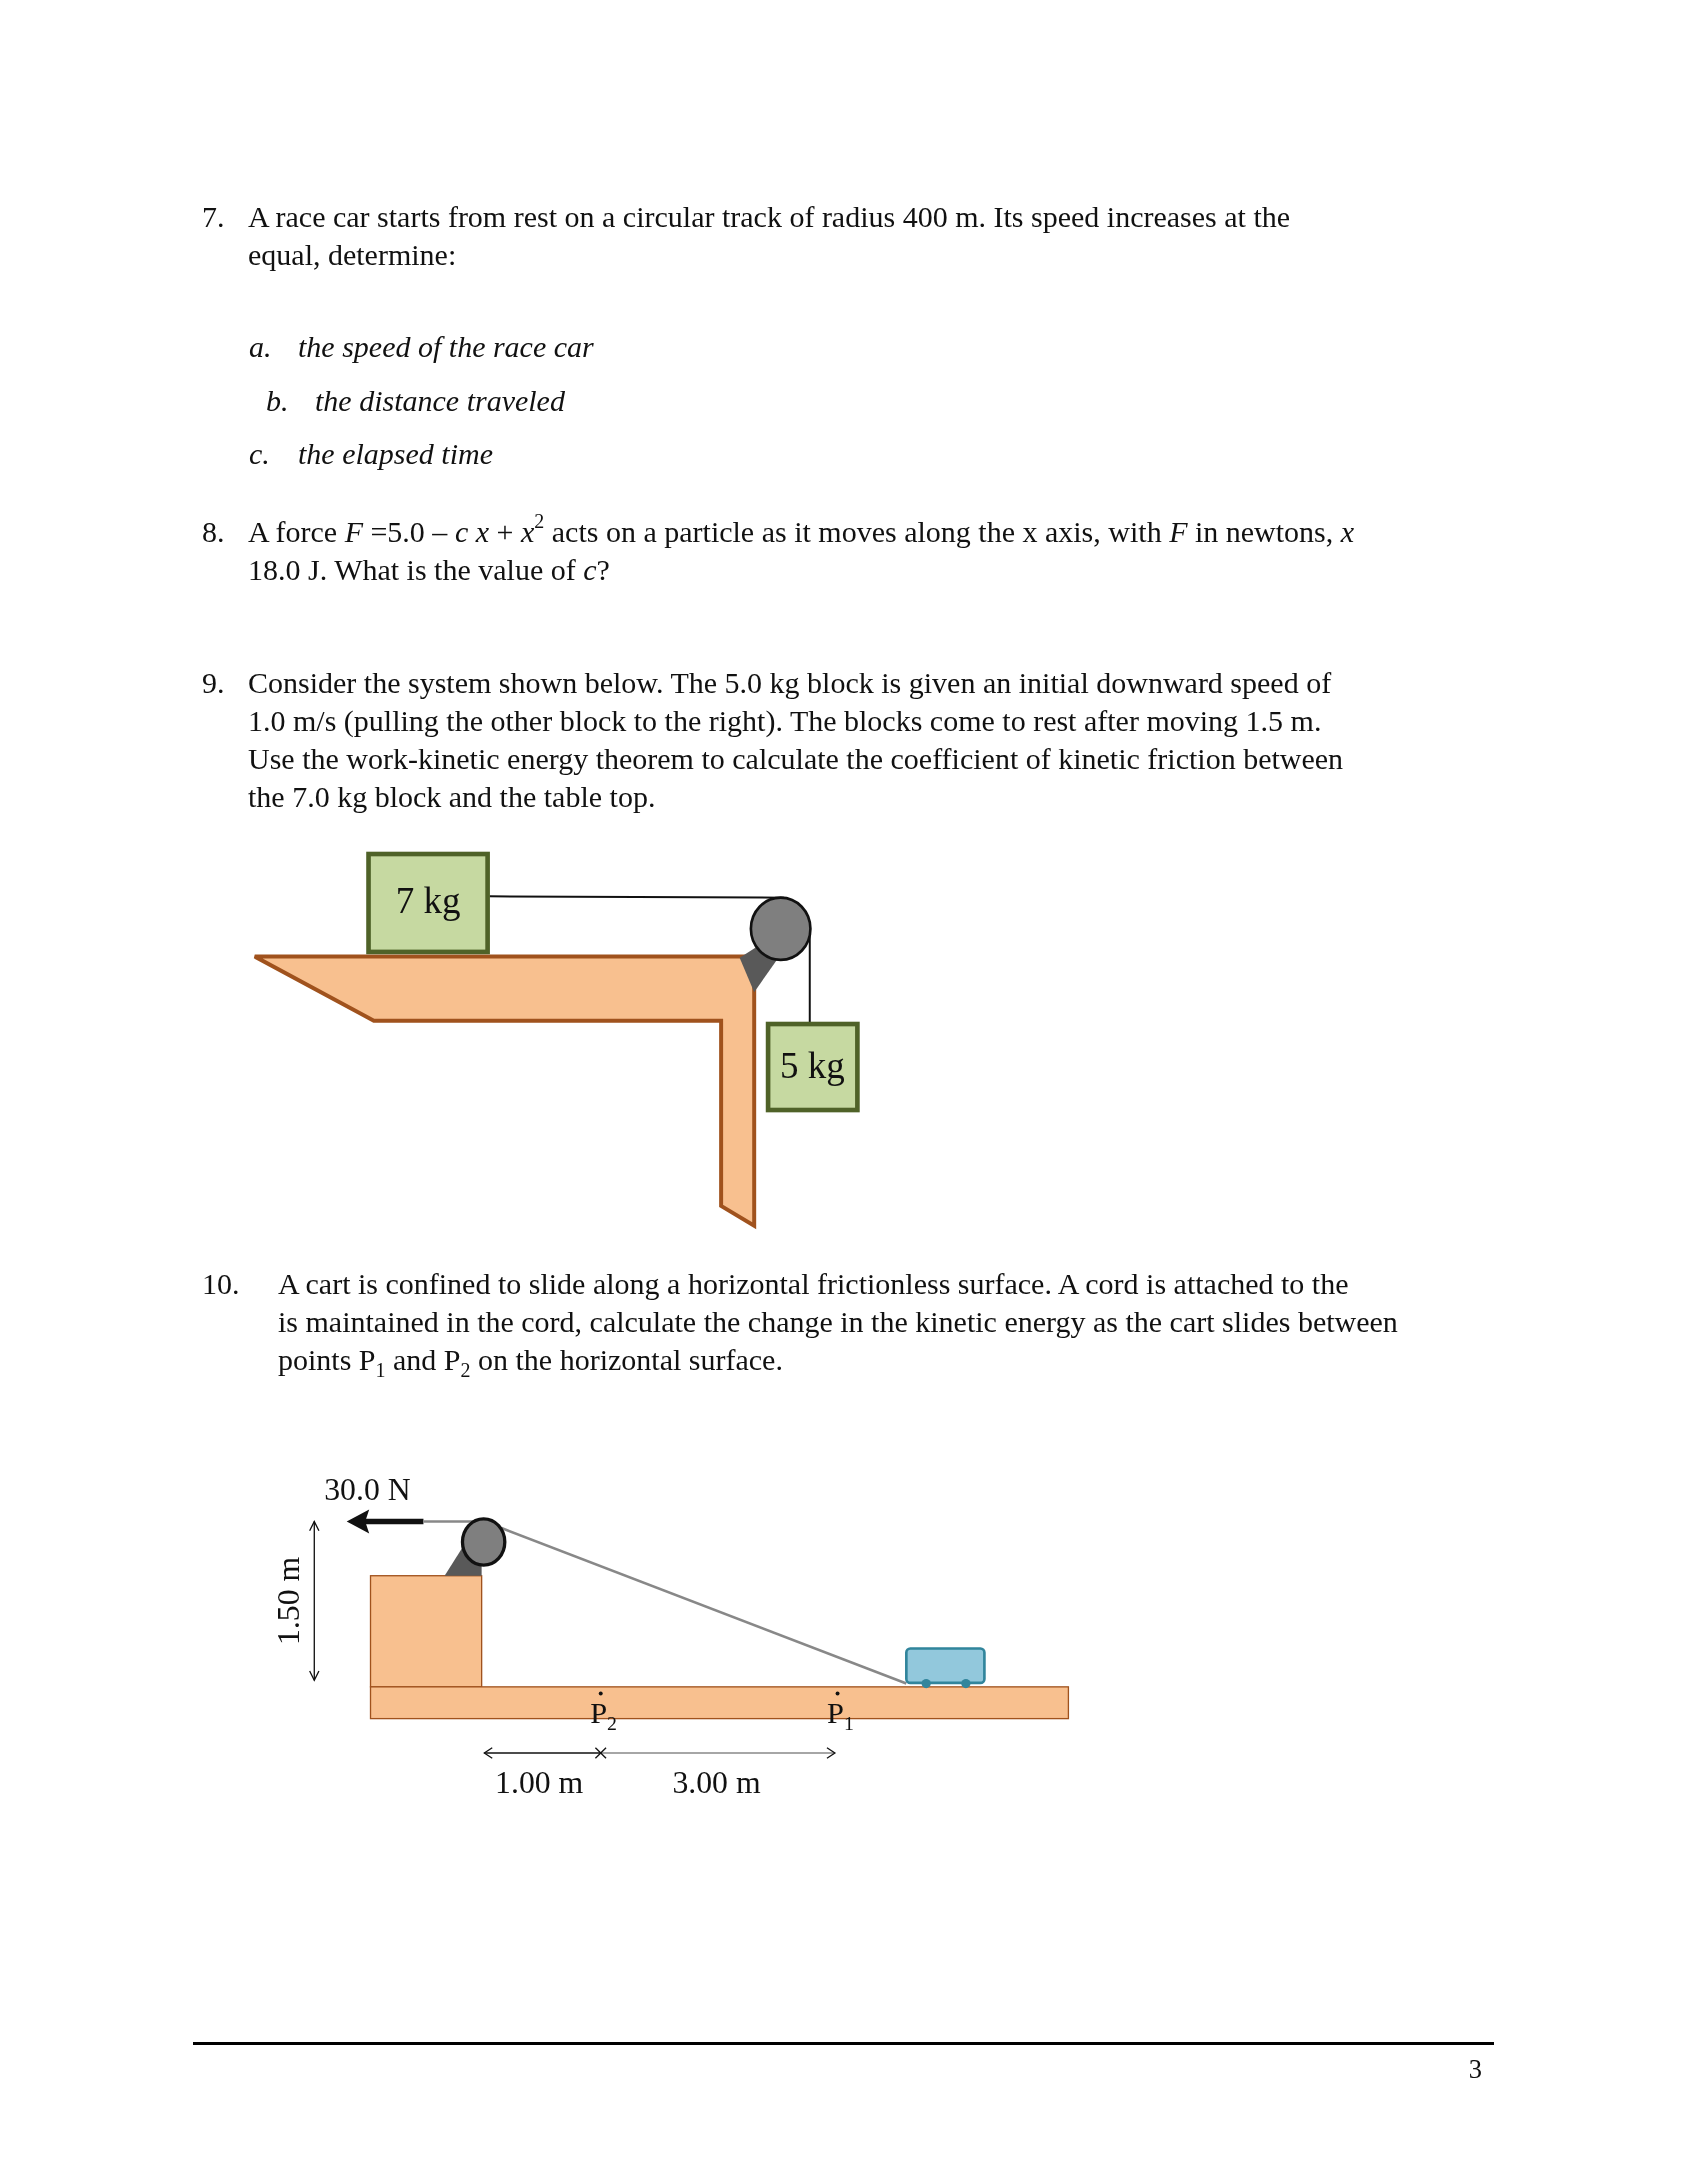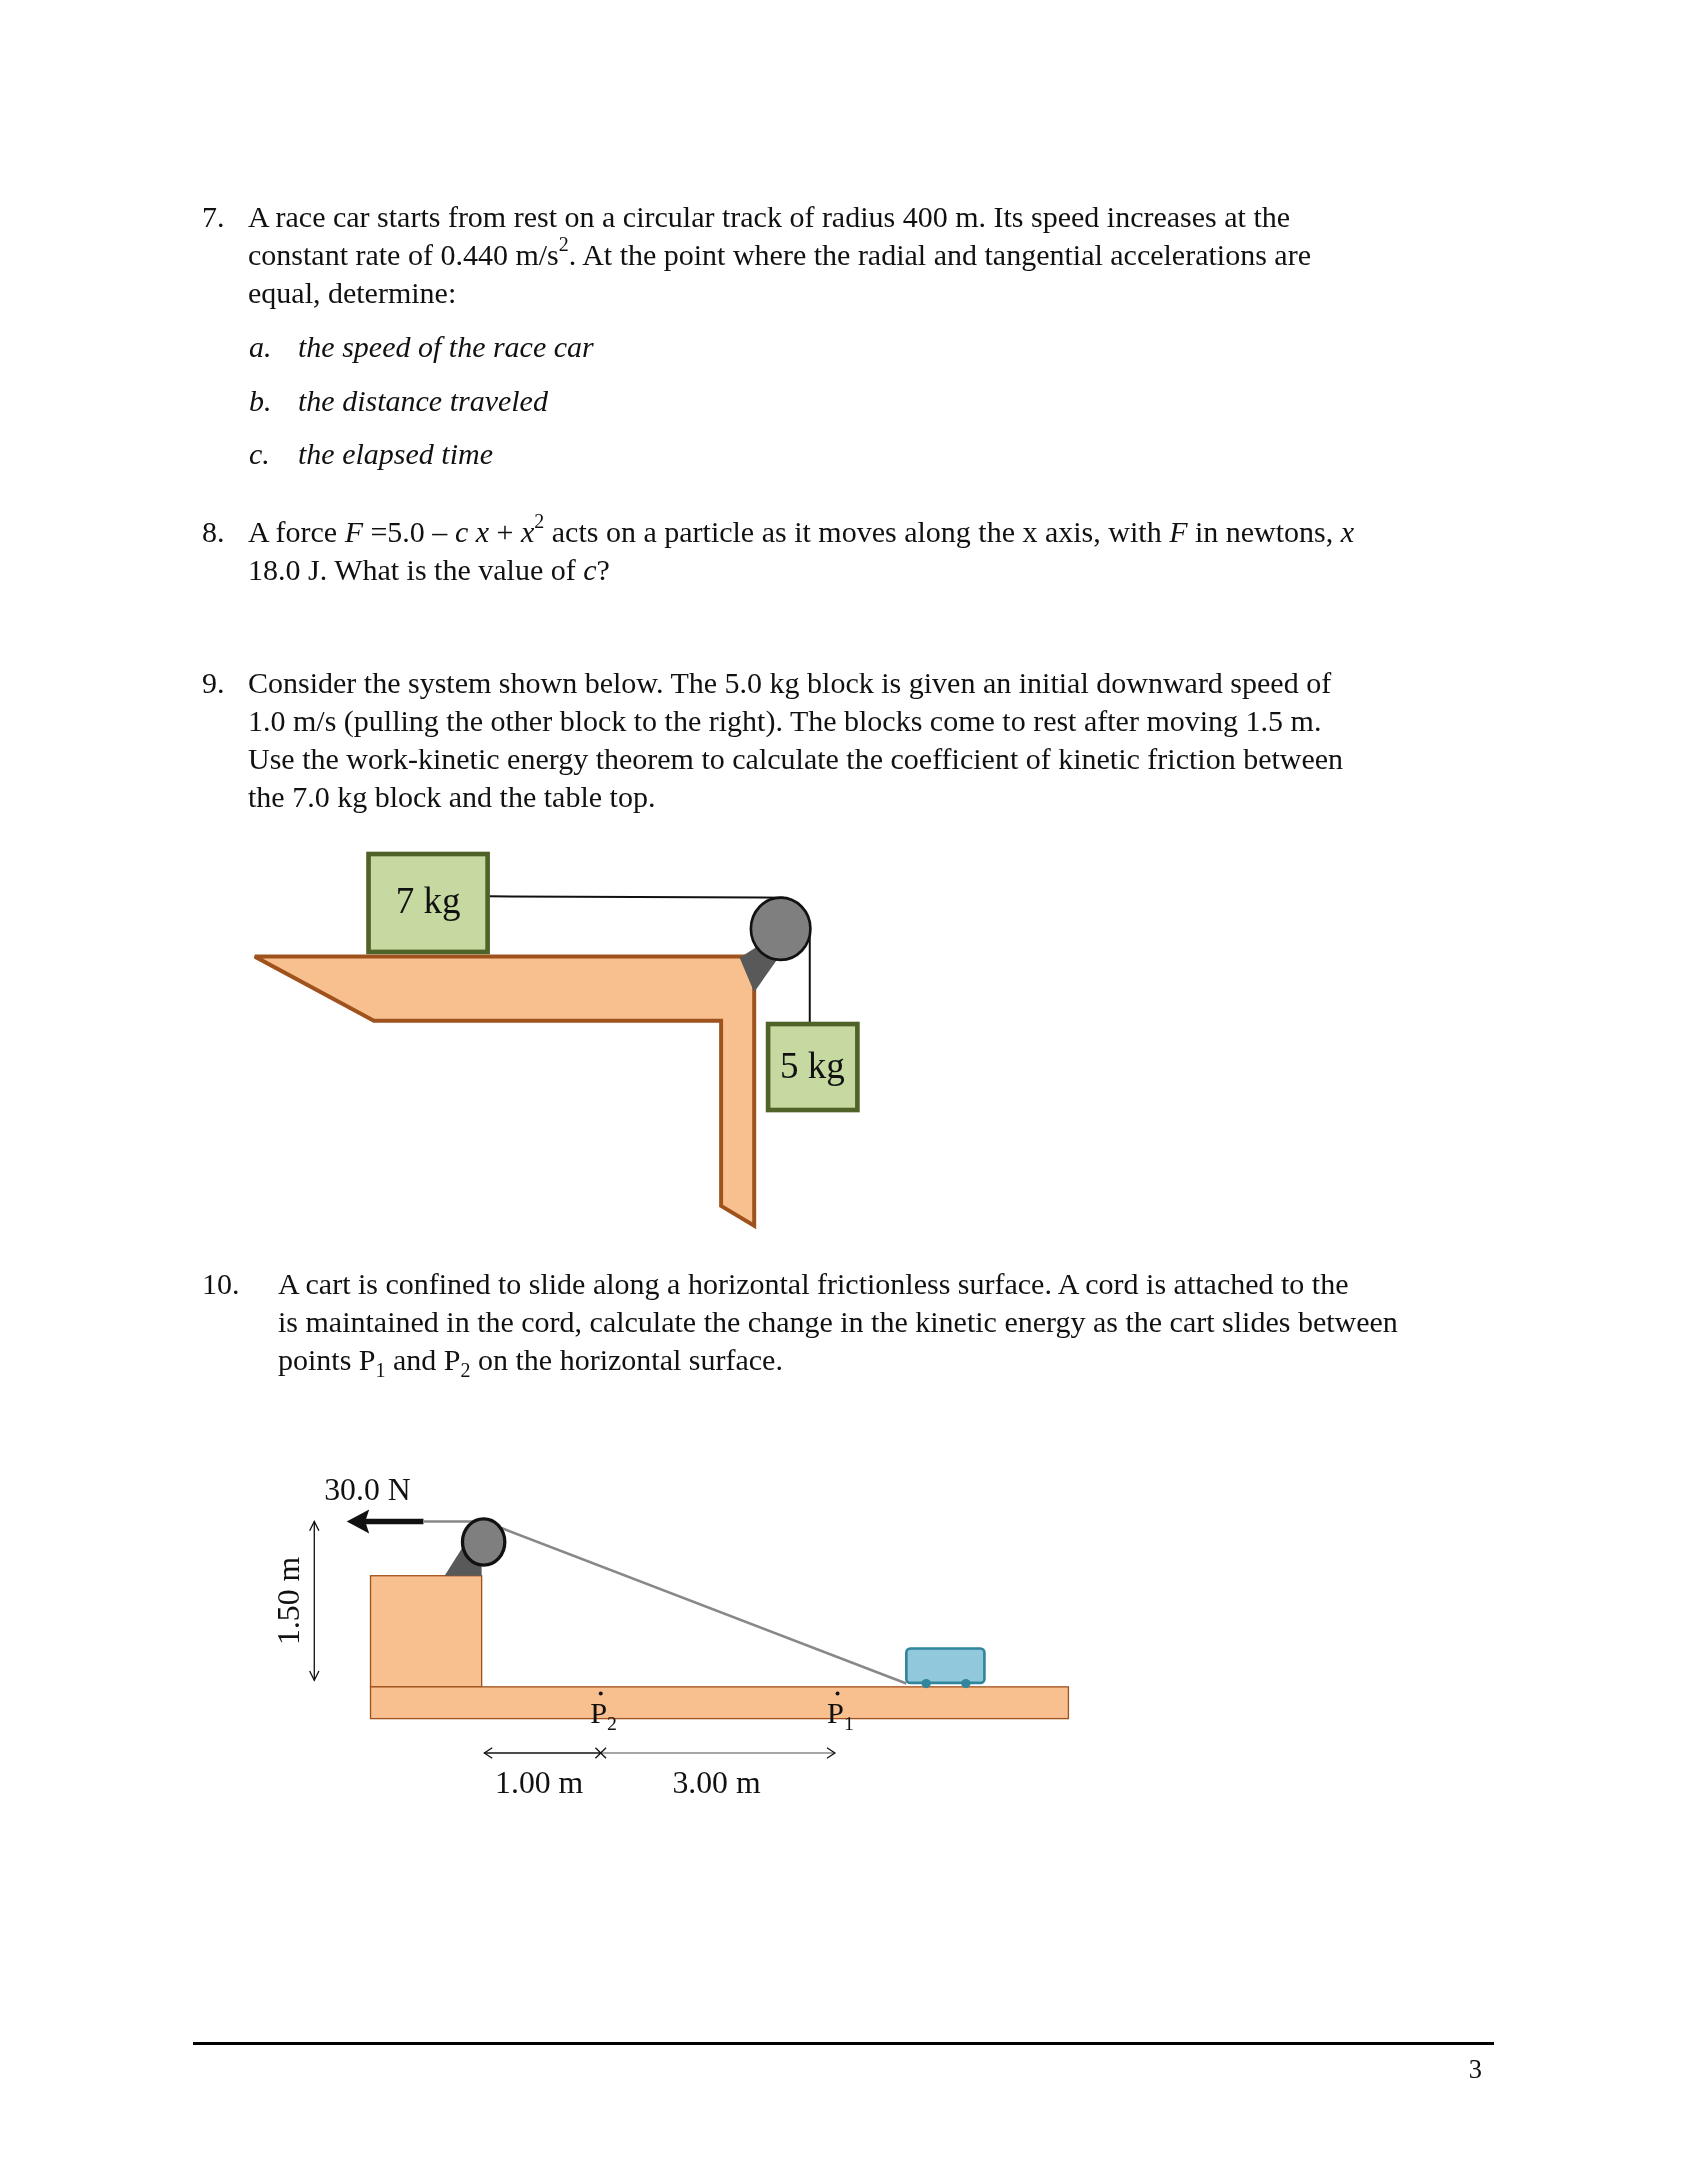--- a/index.html
+++ b/index.html
@@ -18,26 +18,25 @@
   .footer-rule { position: absolute; left: 193px; top: 2042px; width: 1301px; height: 2.6px; background: #000; }
   .page-num { position: absolute; left: 1462px; top: 2054px; width: 20px; font-size: 26.5px; text-align: right; }
 </style>
 </head>
 <body>
 
 <div class="q" style="top:198px;">
   <span class="num">7.</span>
   <div class="body">
     <div>A race car starts from rest on a circular track of radius 400 m. Its speed increases at the</div>
-    <div><span>constant rate of 0.440 m/s</span><sup>2</sup><span>. At the point where the radial and tangential accelerations are</span></div>
     <div>equal, determine:</div>
   </div>
 </div>
 <div class="sub" style="top:328px;"><span class="letter">a.</span><span>the speed of the race car</span></div>
-<div class="sub" style="top:382px;"><span class="letter">b.</span><span>the distance traveled</span></div>
+<div class="sub" style="top:382px;margin-left:17px;"><span class="letter">b.</span><span>the distance traveled</span></div>
 <div class="sub" style="top:435px;"><span class="letter">c.</span><span>the elapsed time</span></div>
 
 <div class="q" style="top:513px;">
   <span class="num">8.</span>
   <div class="body">
     <div><span>A force </span><i>F</i><span> =5.0 – </span><i>c</i><span> </span><i>x</i><span> + </span><i>x</i><sup>2</sup><span> acts on a particle as it moves along the x axis, with </span><i>F</i><span> in newtons, </span><i>x</i></div>
     <div><span>18.0 J. What is the value of </span><i>c</i><span>?</span></div>
   </div>
 </div>
 

